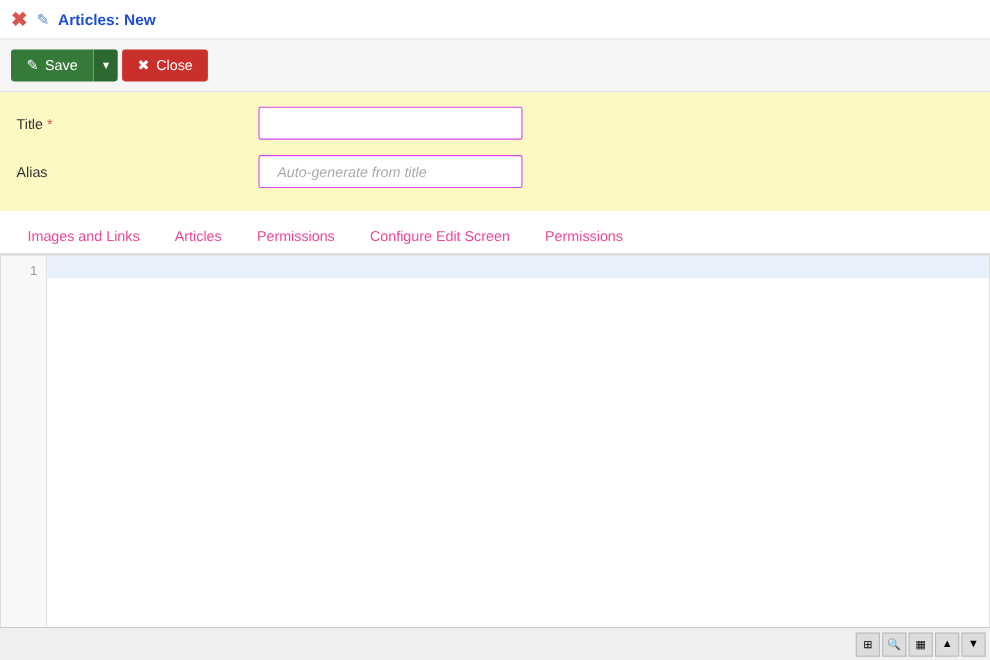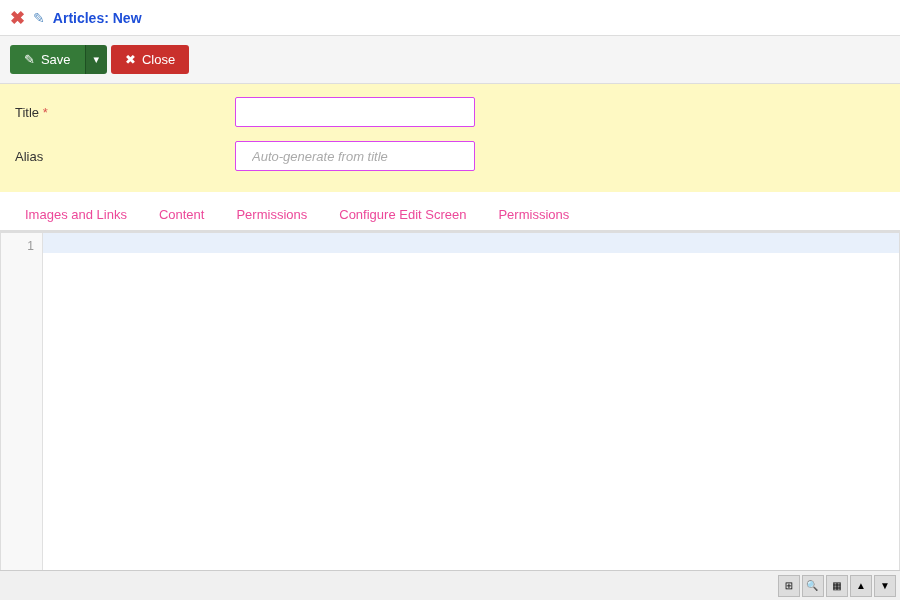--- a/index.html
+++ b/index.html
@@ -240,21 +240,21 @@
     <input class="form-input" type="text" placeholder="" style="">
   </div>
   <div class="form-row">
     <label class="form-label">Alias</label>
     <input class="form-input" type="text" placeholder="Auto-generate from title" style="">
   </div>
 </div>
 
 <div class="tabs-bar">
   <div class="tab">Images and Links</div>
-  <div class="tab">Content</div>
+  <div class="tab">Articles</div>
   <div class="tab">Permissions</div>
   <div class="tab">Configure Edit Screen</div>
   <div class="tab">Permissions</div>
 </div>
 
 <div class="editor-container">
   <div class="line-numbers">
     <div>1</div>
   </div>
   <div class="editor-content">

